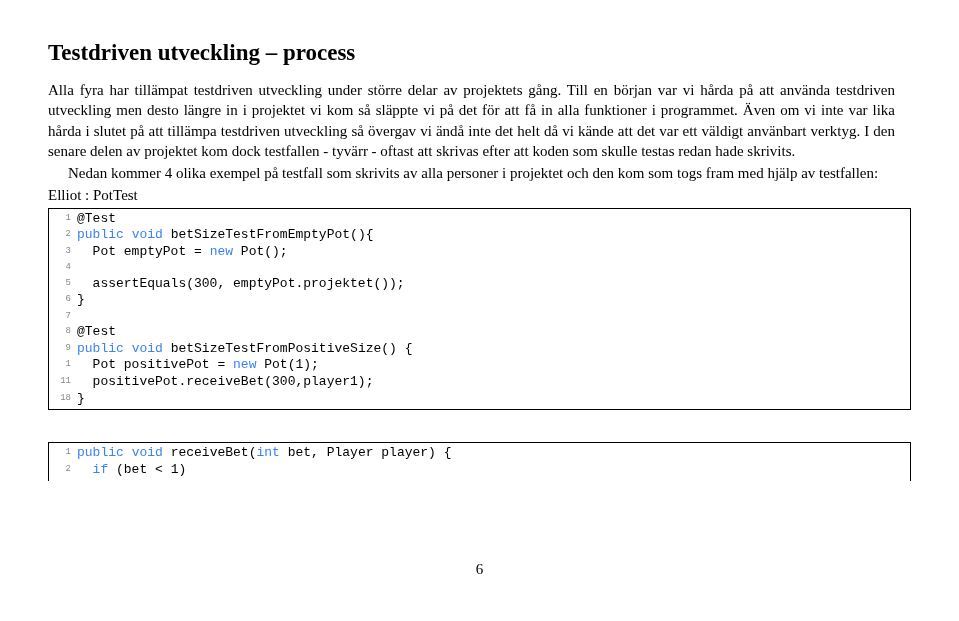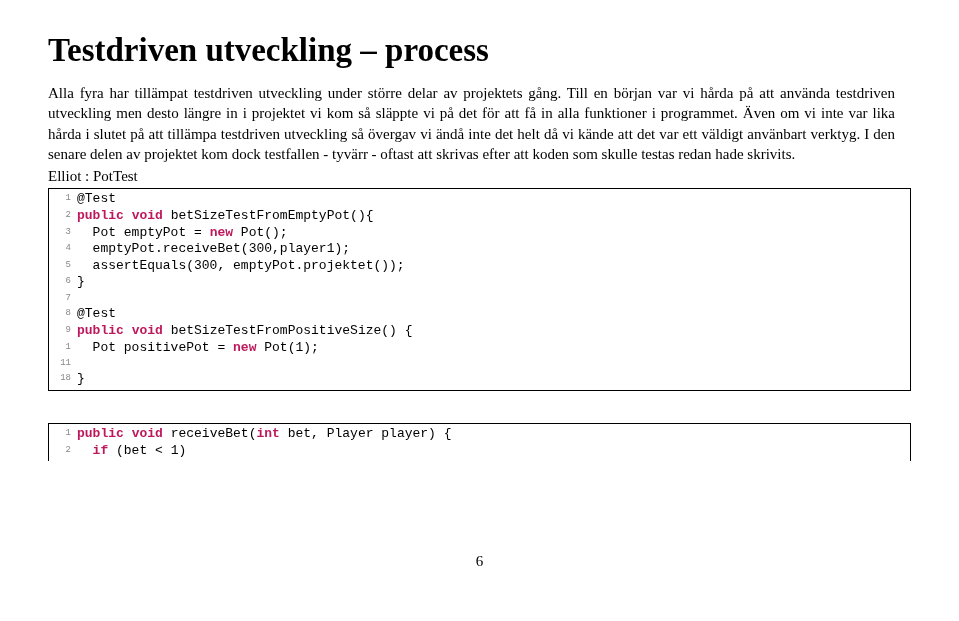--- a/index.html
+++ b/index.html
@@ -6,23 +6,23 @@
     font-family: "Times New Roman", Times, serif;
     font-size: 15px;
     background: #fff;
     color: #000;
     margin: 0;
     padding: 28px 48px;
     width: 959px;
     box-sizing: border-box;
   }
   h1.section {
-    font-size: 33px;
+    font-size: 23px;
     font-weight: bold;
-    margin: 4px 0 14px 0;
+    margin: 12px 0 14px 0;
   }
   p.body {
     font-size: 15px;
     line-height: 1.35;
     margin: 0 16px 2px 0;
     text-align: justify;
   }
   .indent-line {
     text-indent: 20px;
     margin-top: 0;
@@ -50,21 +50,21 @@
   }
   .ln {
     width: 20px;
     text-align: right;
     color: #888;
     font-size: 9px;
     padding-right: 6px;
     flex-shrink: 0;
     line-height: 1.7;
   }
-  .kw { color: #be185d; font-weight: bold; }
+  .kw { color: #3b82f6; font-weight: normal; }
   .pagenum {
     position: absolute;
     bottom: 22px;
     left: 50%;
     transform: translateX(-50%);
     font-size: 15px;
   }
   .page {
     position: relative;
     min-height: 560px;
@@ -72,35 +72,36 @@
 </style>
 </head>
 <body>
 
 <div class="page">
 
   <h1 class="section">Testdriven utveckling – process</h1>
 
   <p class="body">Alla fyra har tillämpat testdriven utveckling under större delar av projektets gång. Till en början var vi hårda på att använda testdriven utveckling men desto längre in i projektet vi kom så släppte vi på det för att få in alla funktioner i programmet. Även om vi inte var lika hårda i slutet på att tillämpa testdriven utveckling så övergav vi ändå inte det helt då vi kände att det var ett väldigt använbart verktyg. I den senare delen av projektet kom dock testfallen - tyvärr - oftast att skrivas efter att koden som skulle testas redan hade skrivits.</p>
 
+  <p class="body indent-line">Nedan kommer 4 olika exempel på testfall som skrivits av alla personer i projektet och den kom som togs fram med hjälp av testfallen:</p>
 
   <p class="body elliot">Elliot : PotTest</p>
 
   <div class="code-frame">
     <div class="code-row"><span class="ln">1</span><span>@Test</span></div>
     <div class="code-row"><span class="ln">2</span><span><span class="kw">public</span> <span class="kw">void</span> betSizeTestFromEmptyPot(){</span></div>
     <div class="code-row"><span class="ln">3</span><span>  Pot emptyPot = <span class="kw">new</span> Pot();</span></div>
-    <div class="code-row"><span class="ln">4</span><span>  emptyPot.receiveBet(300,player1);</span></div>
+    <div class="code-row"><span class="ln">4</span></div>
     <div class="code-row"><span class="ln">5</span><span>  assertEquals(300, emptyPot.projektet());</span></div>
     <div class="code-row"><span class="ln">6</span><span>}</span></div>
     <div class="code-row"><span class="ln">7</span><span></span></div>
     <div class="code-row"><span class="ln">8</span><span>@Test</span></div>
     <div class="code-row"><span class="ln">9</span><span><span class="kw">public</span> <span class="kw">void</span> betSizeTestFromPositiveSize() {</span></div>
     <div class="code-row"><span class="ln">1</span><span>  Pot positivePot = <span class="kw">new</span> Pot(1);</span></div>
-    <div class="code-row"><span class="ln">11</span></div>
+    <div class="code-row"><span class="ln">11</span><span>  positivePot.receiveBet(300,player1);</span></div>
     <div class="code-row"><span class="ln">18</span><span>}</span></div>
   </div>
 
 
   <div class="code-frame last">
     <div class="code-row"><span class="ln">1</span><span><span class="kw">public</span> <span class="kw">void</span> receiveBet(<span class="kw">int</span> bet, Player player) {</span></div>
     <div class="code-row"><span class="ln">2</span><span>  <span class="kw">if</span> (bet &lt; 1)</span></div>
   </div>
 
   <div class="pagenum">6</div>

